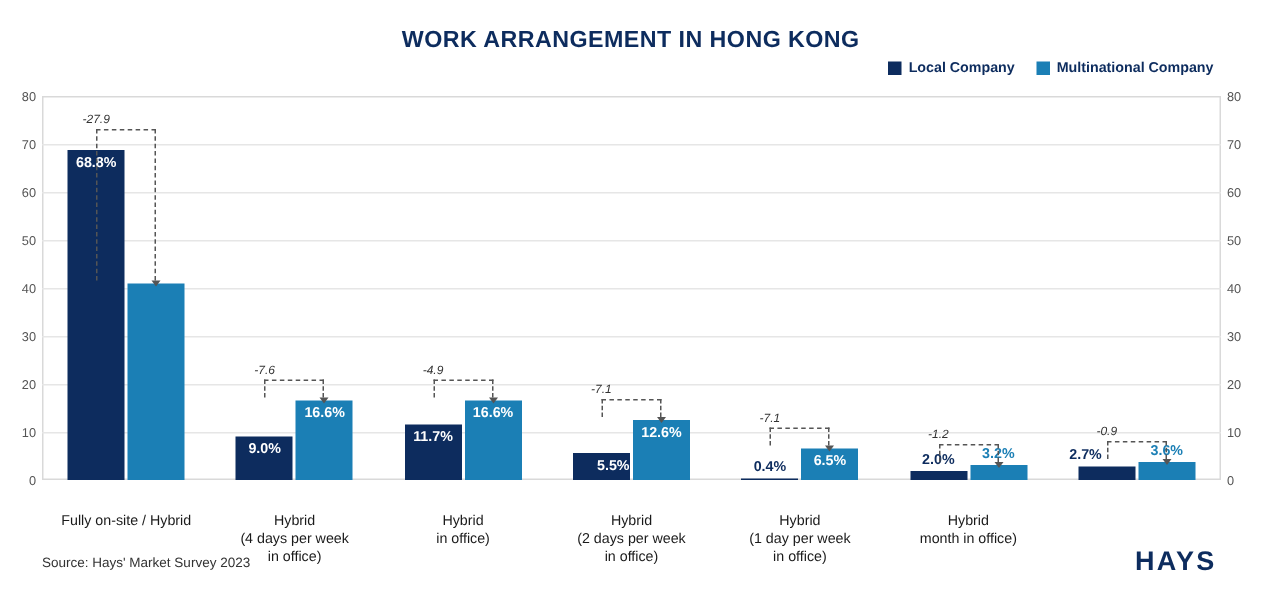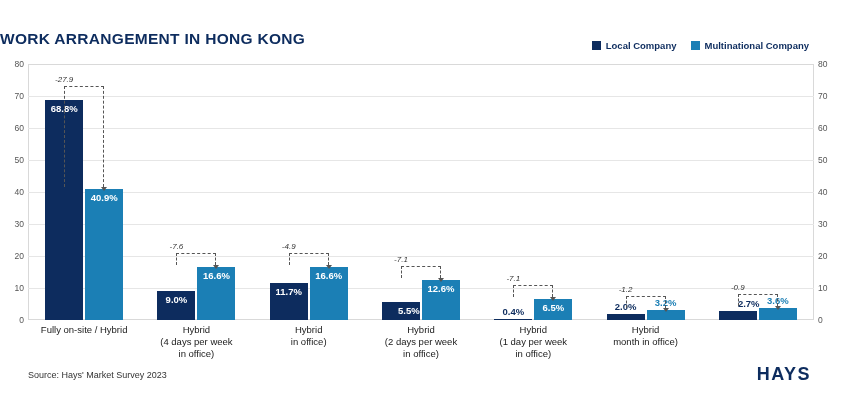--- a/index.html
+++ b/index.html
@@ -16,26 +16,25 @@
   #root {
     position: relative;
     width: 841px;
     height: 400px;
   }
   .chart-title {
     position: absolute;
     top: 18px;
     left: 0;
     width: 841px;
-    text-align: left;
+    text-align: center;
     font-size: 15.5px;
     font-weight: bold;
     color: #0d2c5e;
     letter-spacing: 0.3px;
-    margin-top: 12px;
   }
   .legend {
     position: absolute;
     top: 40px;
     right: 32px;
     display: flex;
     align-items: center;
     gap: 14px;
   }
   .legend-item {
@@ -147,21 +146,21 @@
     width: 786px;
     height: 48px;
   }
   .xlabel {
     position: absolute;
     text-align: center;
     font-size: 9.5px;
     color: #1a1a1a;
     line-height: 12px;
   }
-  .xlabel-main { font-weight: normal; }
+  .xlabel-main { font-weight: normal; margin-top: 18px; }
 
   .source {
     position: absolute;
     left: 28px;
     top: 370px;
     font-size: 9px;
     color: #333;
   }
   .brand {
     position: absolute;
@@ -222,21 +221,21 @@
         <div class="ytick-label ytick-right" style="top: 96px;">50</div>
         <div class="ytick-label ytick-right" style="top: 64px;">60</div>
         <div class="ytick-label ytick-right" style="top: 32px;">70</div>
         <div class="ytick-label ytick-right" style="top: 0px;">80</div>
       </div>
     <div class="bars" id="bars">
         <div class="group" style="left: 0px; width: 112.286px;">
           <div class="bar bar-local" style="left: 17.1429px; width: 38px; height: 220.16px;"></div>
           <div class="bar-value" style="left: 17.1429px; width: 38px; bottom: 206.16px;">68.8%</div>
           <div class="bar bar-multi" style="left: 57.1429px; width: 38px; height: 130.88px;"></div>
-          <div class="bar-value" style="left: 57.1429px; width: 38px; bottom: 116.88px;">40.9%</div>
+          <div class="bar-value" style="left: 57.1429px; width: 38px; bottom: 116.88px; padding-left: 38px;">40.9%</div>
           <div class="delta-bracket" style="left: 36.1429px; top: 21.84px; width: 40px; height: 101.28px;"></div>
           <div class="delta-arrow" style="left: 73.1429px; top: 123.12px;"></div>
           <div class="delta" style="left: 16.1429px; width: 40px; top: 10.84px;">-27.9</div>
         </div>
         <div class="group" style="left: 112.286px; width: 112.286px;">
           <div class="bar bar-local" style="left: 17.1429px; width: 38px; height: 28.8px;"></div>
           <div class="bar-value" style="left: 17.1429px; width: 38px; bottom: 14.8px;">9.0%</div>
           <div class="bar bar-multi" style="left: 57.1429px; width: 38px; height: 53.12px;"></div>
           <div class="bar-value" style="left: 57.1429px; width: 38px; bottom: 39.12px;">16.6%</div>
           <div class="delta-bracket" style="left: 36.1429px; top: 188.88px; width: 40px; height: 12px;"></div>
@@ -274,21 +273,21 @@
           <div class="bar bar-local" style="left: 17.1429px; width: 38px; height: 6.4px;"></div>
           <div class="bar-value" style="left: 17.1429px; width: 38px; bottom: 8.4px; color: rgb(13, 44, 94);">2.0%</div>
           <div class="bar bar-multi" style="left: 57.1429px; width: 38px; height: 10.24px;"></div>
           <div class="bar-value" style="left: 57.1429px; width: 38px; bottom: 12.24px; color: rgb(27, 127, 181);">3.2%</div>
           <div class="delta-bracket" style="left: 36.1429px; top: 231.76px; width: 40px; height: 12px;"></div>
           <div class="delta-arrow" style="left: 73.1429px; top: 243.76px;"></div>
           <div class="delta" style="left: 16.1429px; width: 40px; top: 220.76px;">-1.2</div>
         </div>
         <div class="group" style="left: 673.714px; width: 112.286px;">
           <div class="bar bar-local" style="left: 17.1429px; width: 38px; height: 8.64px;"></div>
-          <div class="bar-value" style="left: 28px; width: 38px; bottom: 10.64px; color: rgb(13, 44, 94);">2.7%</div>
+          <div class="bar-value" style="left: 3px; width: 38px; bottom: 10.64px; color: rgb(13, 44, 94);">2.7%</div>
           <div class="bar bar-multi" style="left: 57.1429px; width: 38px; height: 11.52px;"></div>
           <div class="bar-value" style="left: 57.1429px; width: 38px; bottom: 13.52px; color: rgb(27, 127, 181);">3.6%</div>
           <div class="delta-bracket" style="left: 36.1429px; top: 230.48px; width: 40px; height: 12px;"></div>
           <div class="delta-arrow" style="left: 73.1429px; top: 242.48px;"></div>
           <div class="delta" style="left: 16.1429px; width: 40px; top: 219.48px;">-0.9</div>
         </div>
       </div>
   </div>
 
   <div class="xlabels" id="xlabels">

